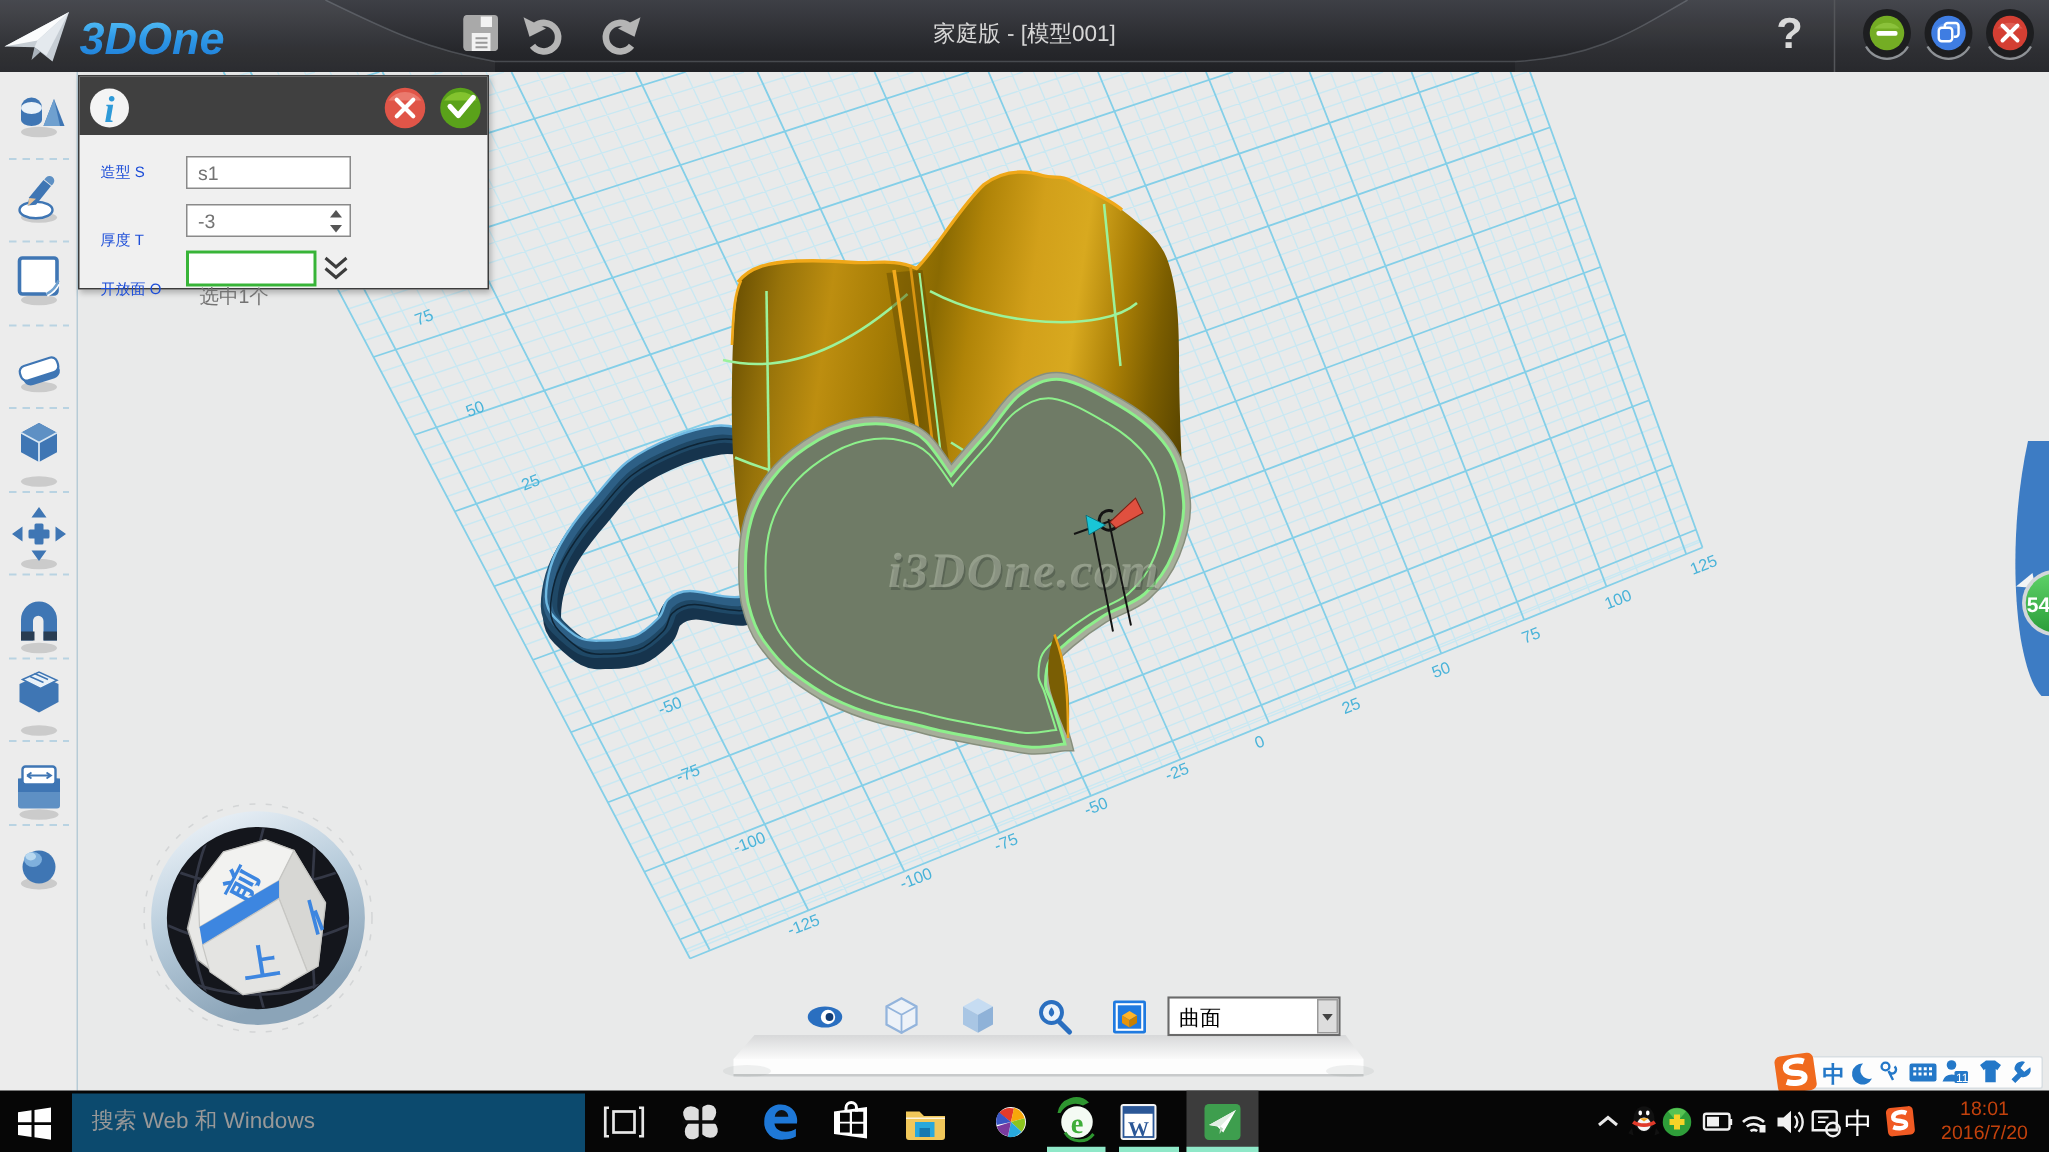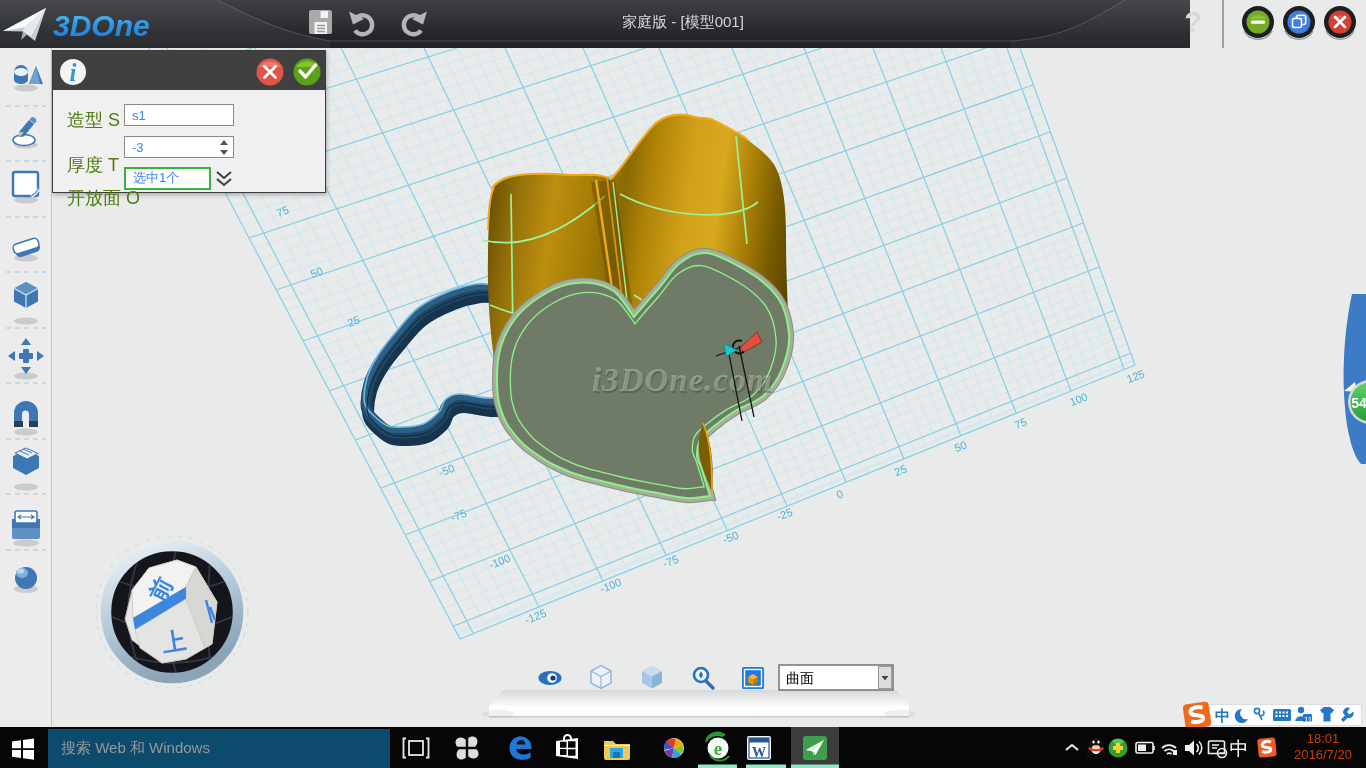--- a/index.html
+++ b/index.html
@@ -1,23 +1,23 @@
 <!DOCTYPE html>
 <html><head><meta charset="utf-8">
 <style>
 *{margin:0;padding:0;box-sizing:border-box}
 html,body{width:1366px;height:768px;overflow:hidden;background:#e9eaea;font-family:"Liberation Sans",sans-serif}
 .abs{position:absolute}
-#topbar{position:absolute;left:0;top:0;width:1190px;height:48px;background:linear-gradient(#3e4046,#26272b 70%,#202125)}
+#topbar{position:absolute;left:0;top:0;width:1366px;height:48px;background:linear-gradient(#3e4046,#26272b 70%,#202125)}
 #sidebar{position:absolute;left:0;top:48px;width:52px;height:679px;background:#ececec;border-right:1px solid #b7cbd6}
 #viewport{position:absolute;left:0;top:48px;width:1366px;height:679px}
 #dialog{position:absolute;left:52px;top:50px;width:274px;height:143px;border:1px solid #3c3c3c;background:#f0f0f0;box-shadow:1px 2px 4px rgba(0,0,0,.25)}
 #dlghead{position:absolute;left:0;top:0;width:100%;height:39px;background:#404040}
-.dlgrow{position:absolute;left:14px;font-size:18px;color:#4d7c0f}
-.dlgbox{position:absolute;left:71px;width:110px;height:22px;background:#fff;border:1px solid #8a8a8a;font-size:13px;color:#3b82f6;padding:3px 0 0 7px}
+.dlgrow{position:absolute;left:14px;font-size:10px;color:#1d4ed8}
+.dlgbox{position:absolute;left:71px;width:110px;height:22px;background:#fff;border:1px solid #8a8a8a;font-size:13px;color:#737373;padding:3px 0 0 7px}
 #taskbar{position:absolute;left:0;top:727px;width:1366px;height:41px;background:#060606}
 #search{position:absolute;left:48px;top:729px;width:342px;height:43px;background:#0c4a6e;color:#989898;font-size:15px;line-height:37px;padding-left:13px}
 #clock{position:absolute;right:8px;top:731px;width:70px;color:#c2410c;font-size:13px;text-align:center;line-height:16px}
 #sogou{position:absolute;left:1206px;top:704px;width:156px;height:22px;background:#fdfdfd;border:1px solid #d8dee2;border-radius:2px}
 </style></head>
 <body>
 <div id="topbar">
 <svg width="1366" height="48" viewBox="0 0 1366 48">
 <defs>
 <linearGradient id="lgA" x1="0" y1="0" x2="0" y2="1">
@@ -340,21 +340,21 @@
 </svg>
 <div class="dlgrow" style="top:57px">造型 S</div>
 <div class="dlgrow" style="top:102px">厚度 T</div>
 <div class="dlgrow" style="top:135px">开放面 O</div>
 <div class="dlgbox" style="top:53px">s1</div>
 <div class="dlgbox" style="top:85px">-3</div>
 <svg class="abs" style="left:164px;top:88px" width="14" height="18">
 <path d="M7 1 l4 5 h-8 Z" fill="#555"></path>
       <path d="M7 16 l4 -5 h-8 Z" fill="#555"></path>
 </svg>
-<div class="dlgbox" style="top:116px;width:87px;height:23px;border:2px solid #38b438;padding-top:0">选中1个</div>
+<div class="dlgbox" style="top:116px;width:87px;height:23px;border:2px solid #38b438;padding-top:20px">选中1个</div>
 <svg class="abs" style="left:162px;top:119px" width="18" height="18">
 <path d="M2 2 l7 6 l7 -6 M2 9 l7 6 l7 -6" fill="none" stroke="#3c3c3c" stroke-width="2"></path>
 </svg>
 </div>
 <div id="sogou">
 <svg class="abs" style="left:-26px;top:-5px" width="186" height="30">
 <g transform="rotate(-8 16 15)">
 <rect x="3" y="3" width="26" height="25" rx="4" fill="#f06a1e"></rect>
 <path d="M22.5 8.5 c-5 -2.5 -12 -1.5 -12.5 2.5 c-.4 3.5 4.5 4 7.5 4.6 c3.5 .7 4.6 2.3 3.8 4.3 c-1 2.6 -7.5 2.8 -12 .5" fill="none" stroke="#fff" stroke-width="4"></path>
 </g>

